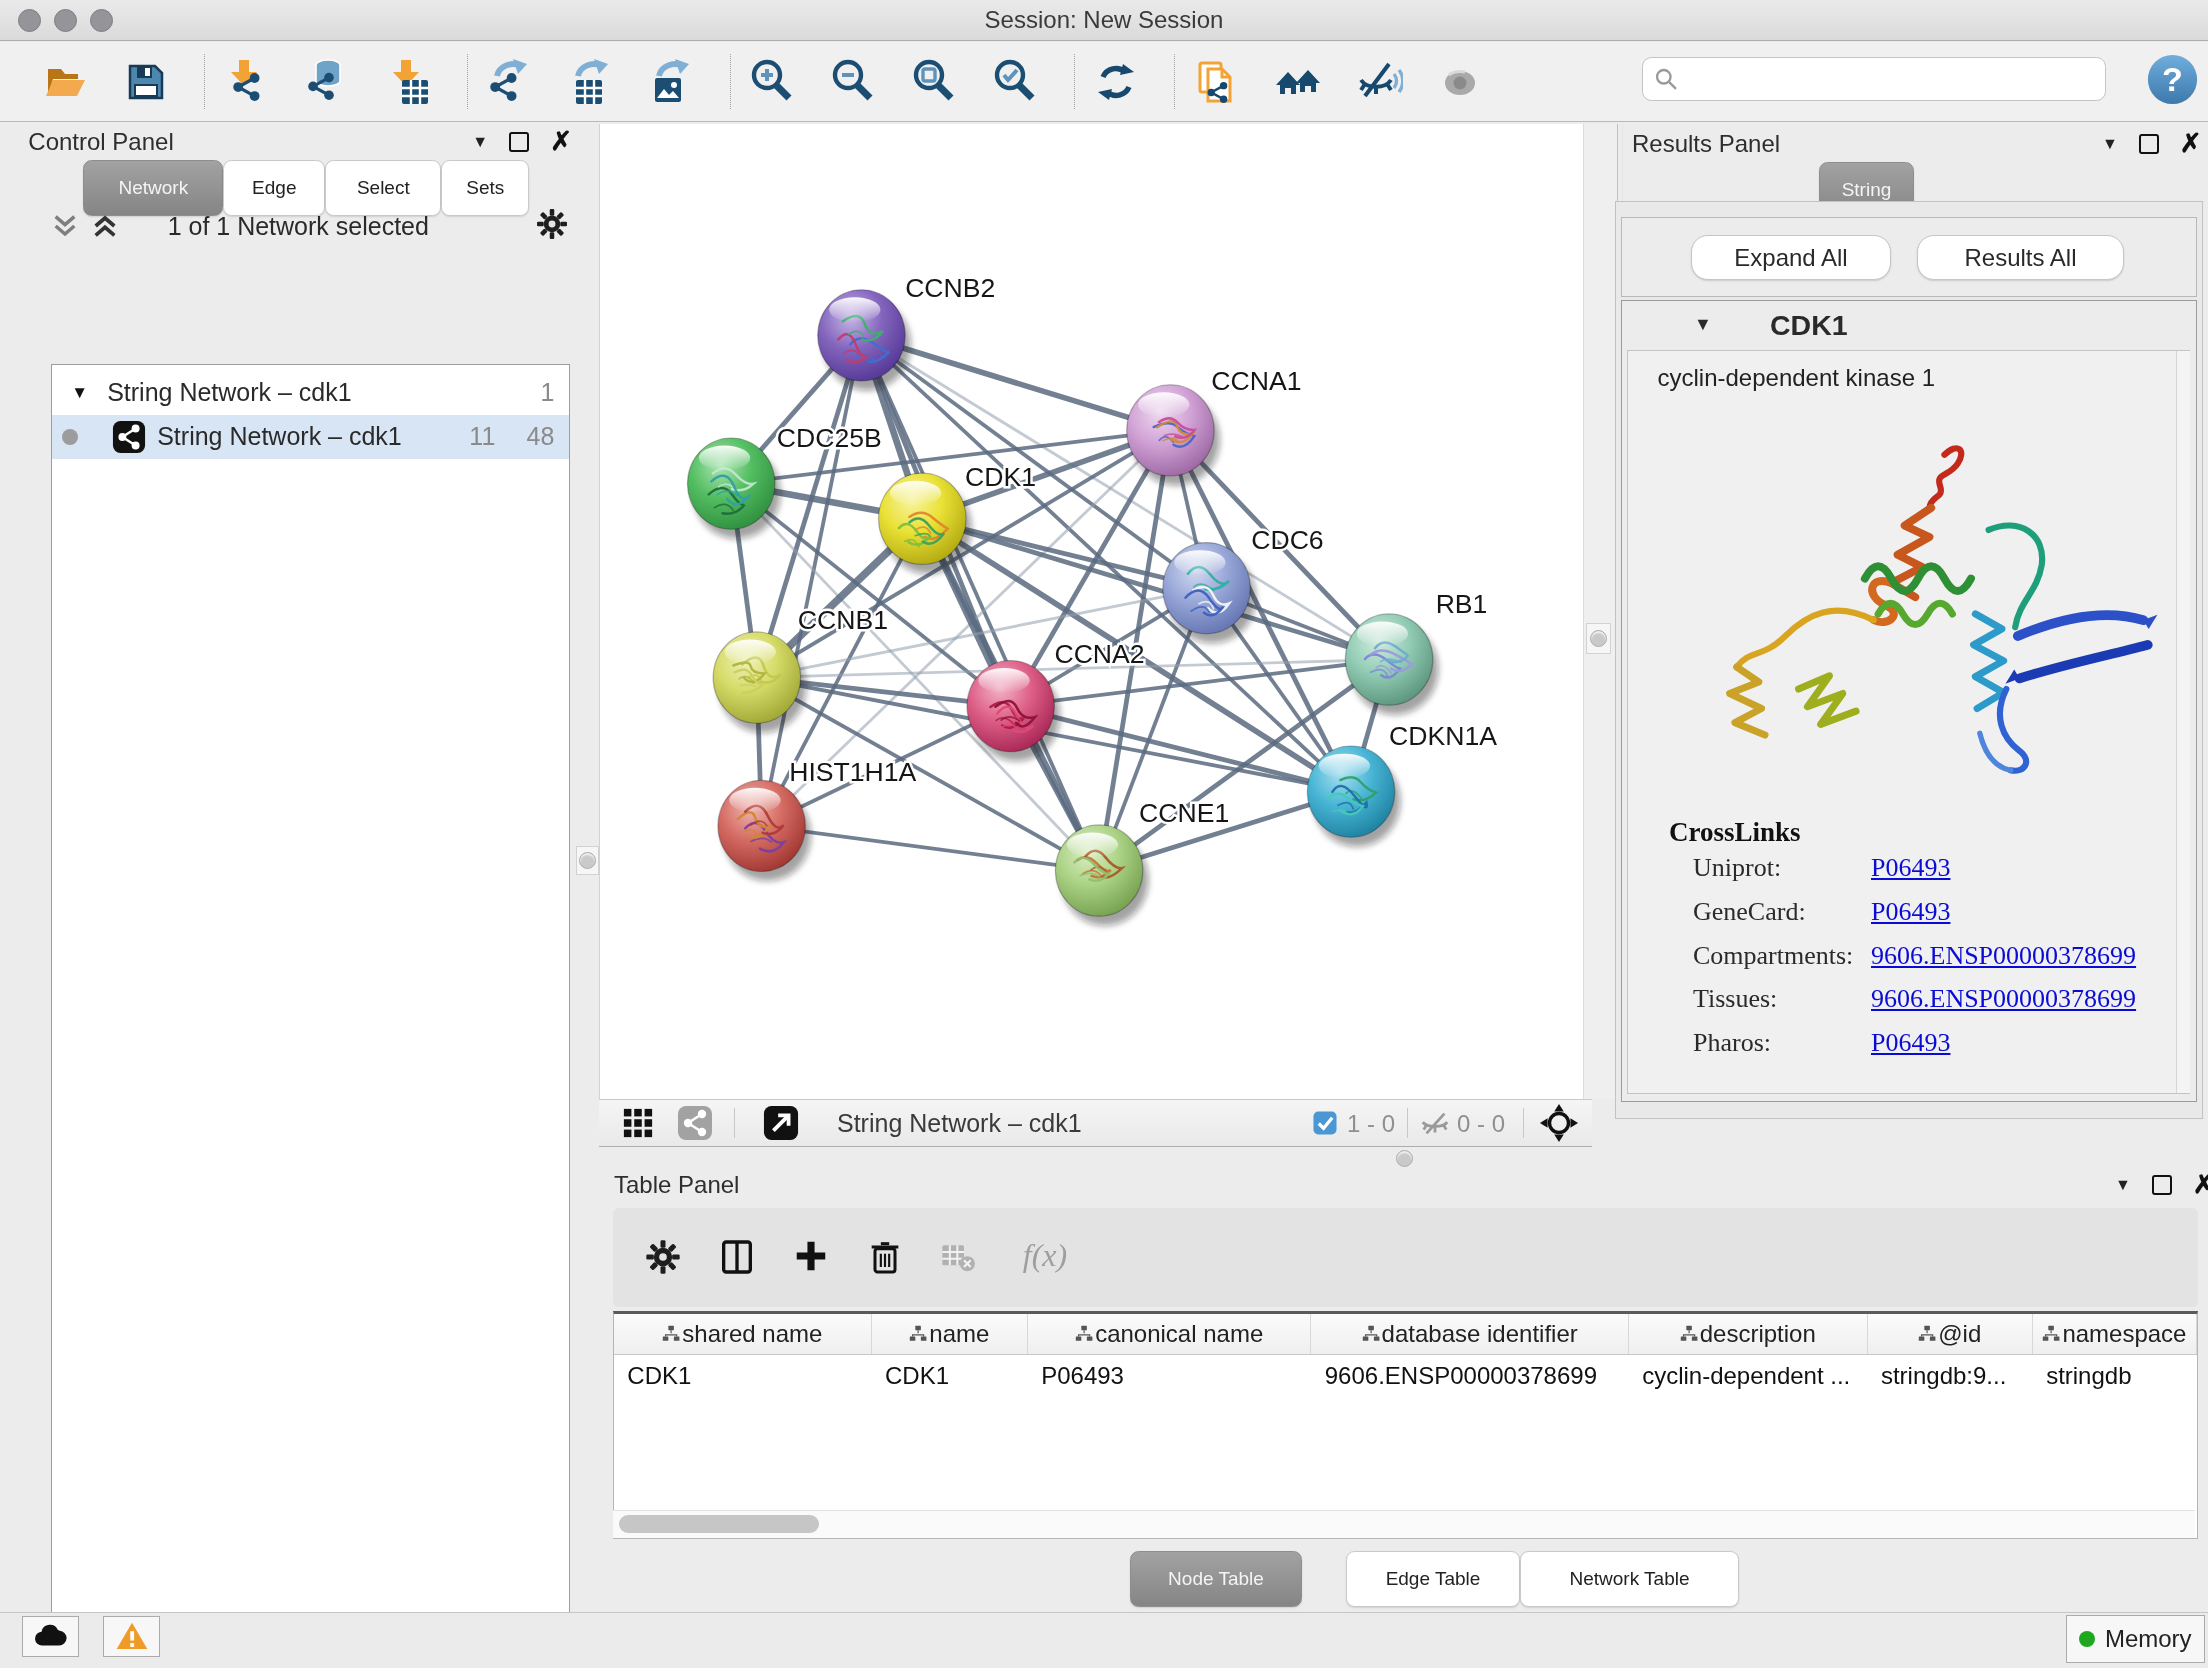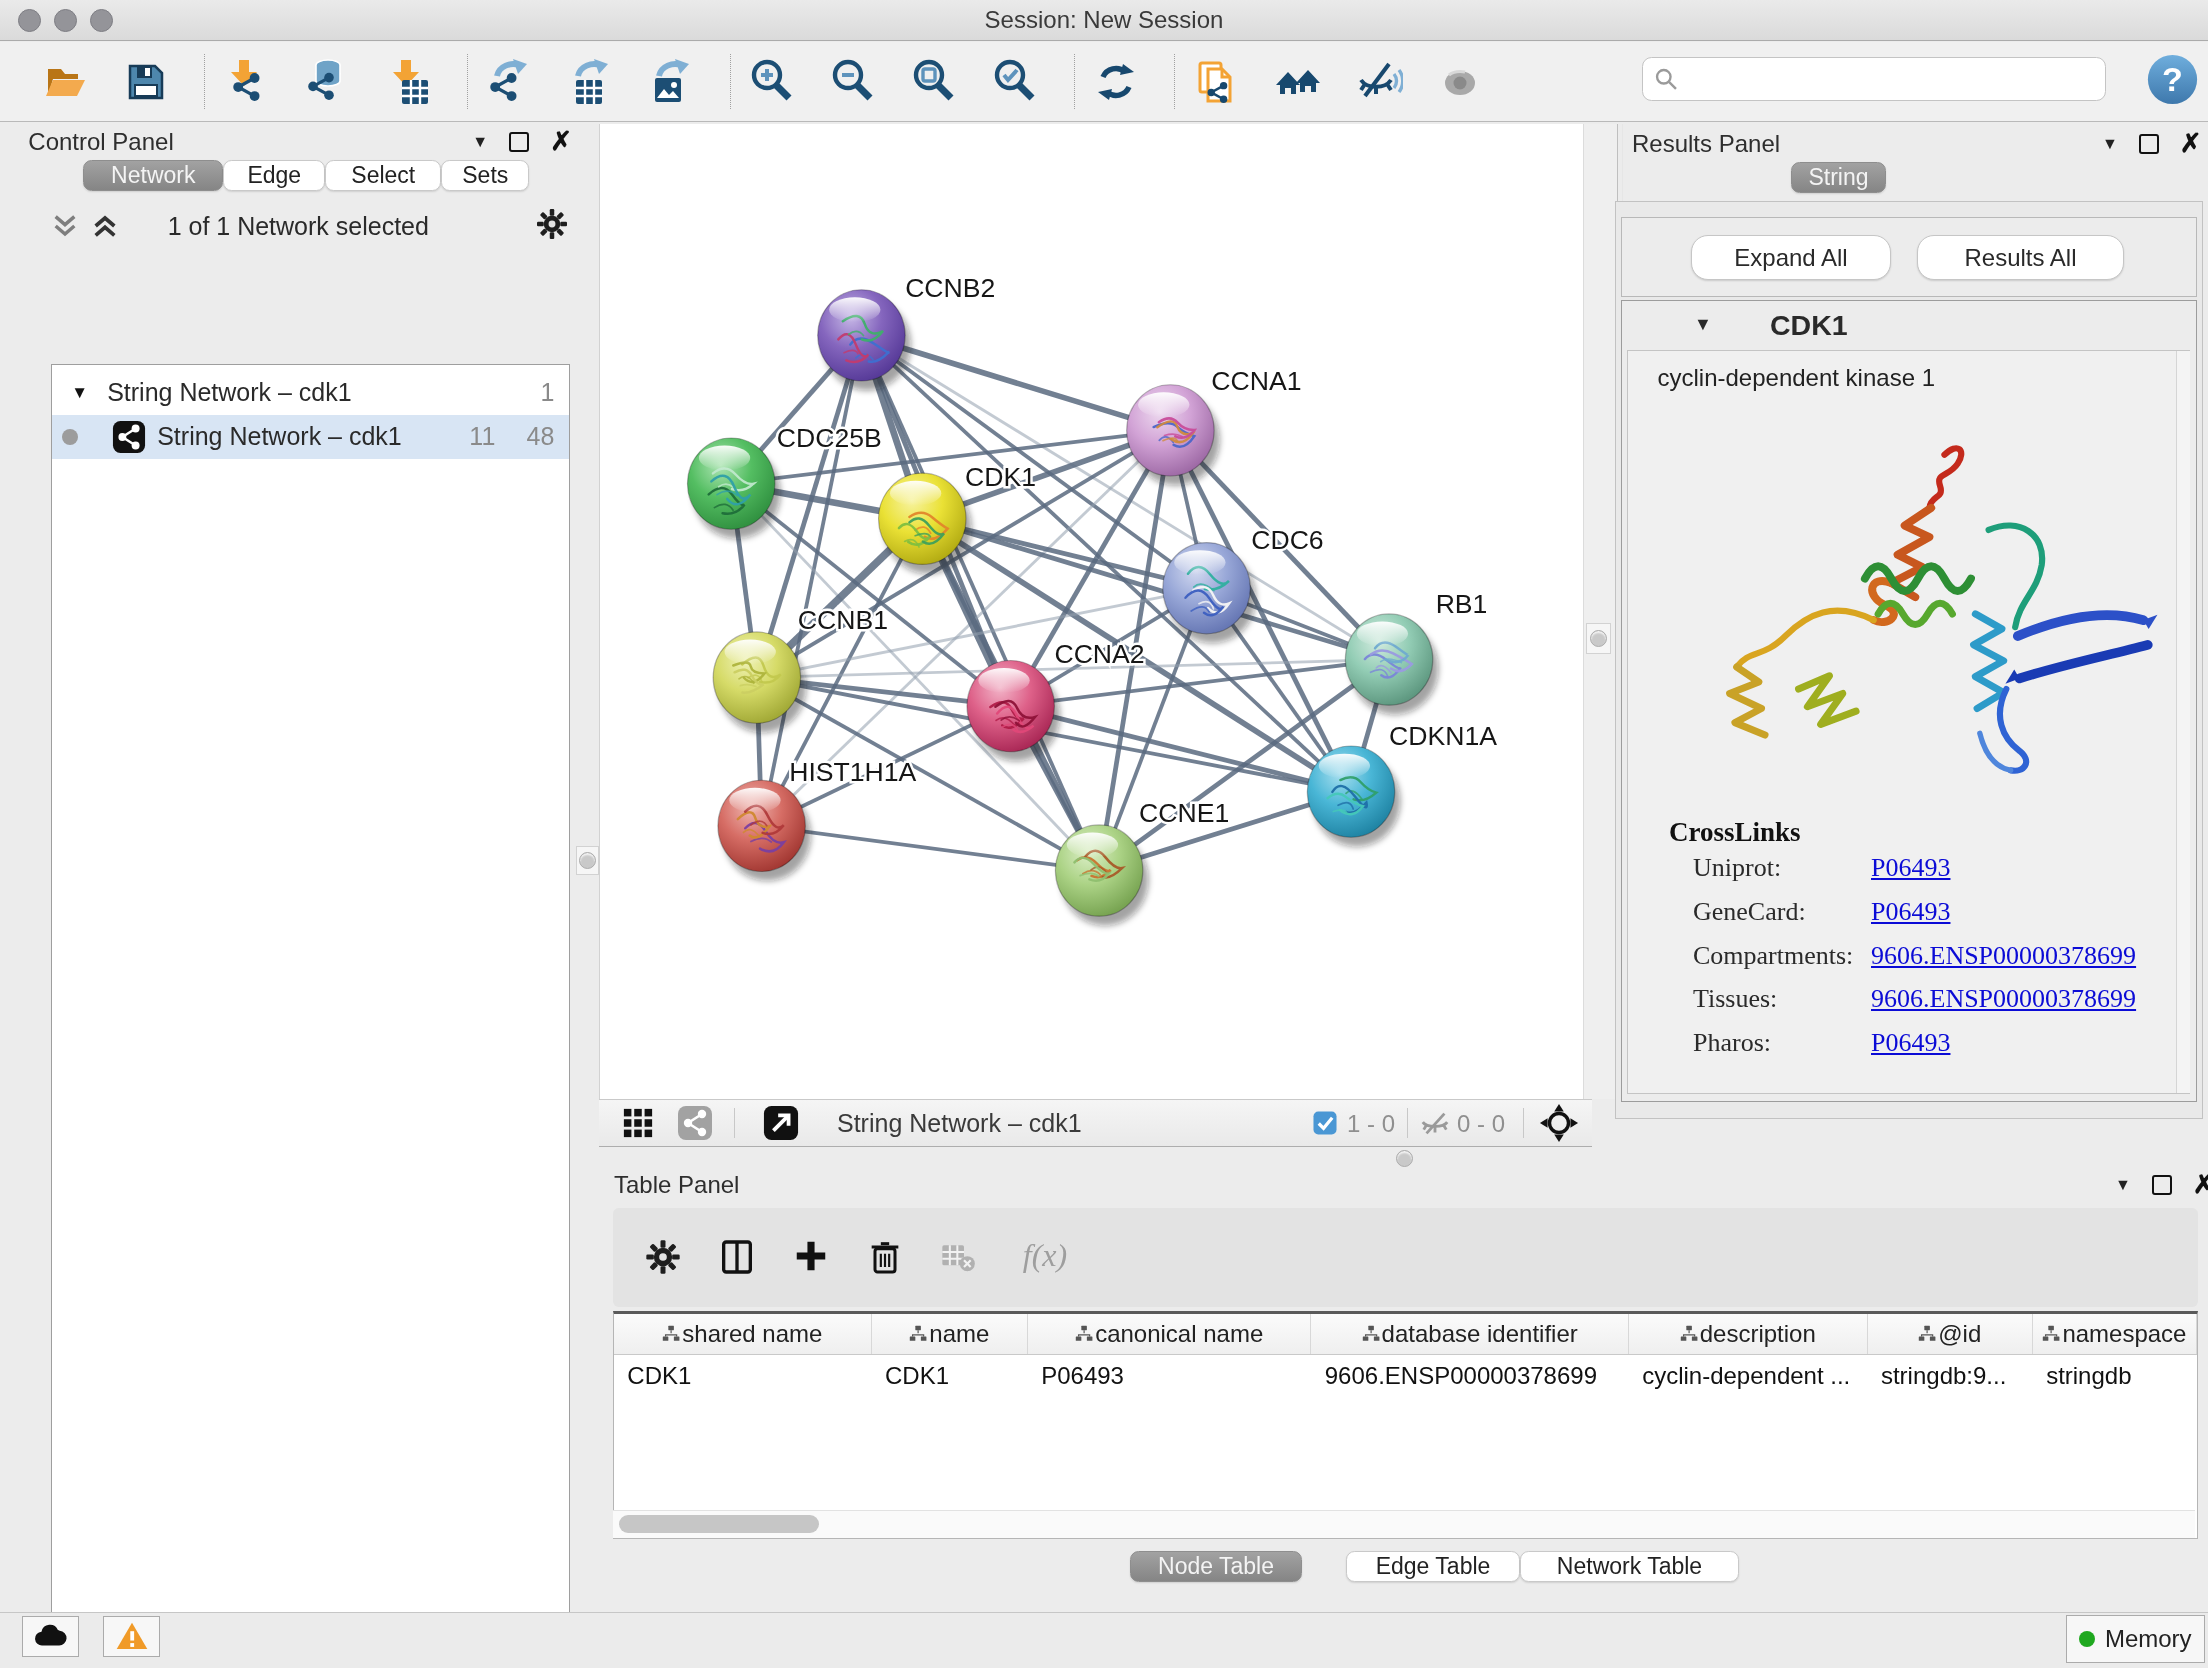--- a/index.html
+++ b/index.html
@@ -23,22 +23,22 @@
   .searchbox input{position:absolute;left:44px;top:1.9px;width:399px;height:36px;border:none;outline:none;
              font-size:23px;background:transparent;font-family:"Liberation Sans",sans-serif;}
   .search-glass{left:9.5px;top:7.6px;width:27px;height:27px;}
   
   .panel-title{font-size:24px;color:#2E2E2E;}
   .pc-trio{display:flex;align-items:center;gap:21px;}
   .pc-menu{font-size:16px;color:#222;}
   .pc-float{width:16px;height:16px;border:2.9px solid #111;border-radius:2.9px;}
   .pc-close{font-size:26px;font-weight:bold;color:#111;line-height:19px;}
   
-  .cp-tab,.bt-tab{box-sizing:border-box;height:31px;background:#FFF;border:1px solid #C9C9C9;
-          font-size:23px;display:flex;align-items:center;justify-content:center;color:#222;
+  .cp-tab,.bt-tab{box-sizing:border-box;height:56px;background:#FFF;border:1px solid #C9C9C9;
+          font-size:19px;display:flex;align-items:center;justify-content:center;color:#222;
           border-radius:8.6px;box-shadow:0 1px 1.9px rgba(0,0,0,.12);}
   .cp-tab.active,.bt-tab.active{background:linear-gradient(#A2A2A2,#858585);color:#F4F4F4;border-color:#8E8E8E;}
   .tree-box{left:38px;top:240px;width:519px;height:1366px;background:#FFF;border:1.9px solid #9E9E9E;box-sizing:border-box;}
   .tree-row{position:relative;height:44px;font-size:25px;display:flex;align-items:center;}
   .tree-row.selected{background:#D8E5F4;}
   .count{color:#8A8A8A;}
   
   .canvas{left:599px;top:124px;width:983px;height:975px;background:#FFF;border-left:1px solid #D2D2D2;}
   .canvas-strip{left:1583px;top:124px;width:34px;height:975px;background:#EFEFEF;border-left:1px solid #DCDCDC;}
   .vdiv{left:1617px;top:124px;width:3.8px;height:975px;border-left:1.9px solid #BFBFBF;border-right:1.9px solid #E6E6E6;}
@@ -736,21 +736,21 @@
 </div>
 <div class="abs splitter-dot" style="left:1396px;top:1150px"></div>
 
 <div class="abs" style="left:1607px;top:124px;width:601px;height:1041px">
   <div class="abs panel-title" style="left:25px;top:5.7px">Results Panel</div>
   <div class="abs pc-trio" style="left:495px;top:9.5px">
     <span class="pc-menu">▼</span>
     <span class="pc-float"></span>
     <span class="pc-close">✗</span>
   </div>
-  <div class="abs cp-tab active" style="left:184px;top:38px;width:95px">String</div>
+  <div class="abs cp-tab active" style="left:212px;top:38px;width:95px">String</div>
 </div>
 <div class="abs rp-outer"></div>
 <div class="abs rp-btnbox"></div>
 <div class="abs rp-btn" style="left:1691px;top:235px;width:198px">Expand All</div>
 <div class="abs rp-btn" style="left:1917px;top:235px;width:205px">Results All</div>
 <div class="abs rp-cdk">
   <span class="abs" style="left:72px;top:13.3px;font-size:18px">▼</span>
   <span class="abs" style="left:148px;top:7.6px;font-size:28.5px;font-weight:bold">CDK1</span>
 </div>
 <div class="abs rp-content">

